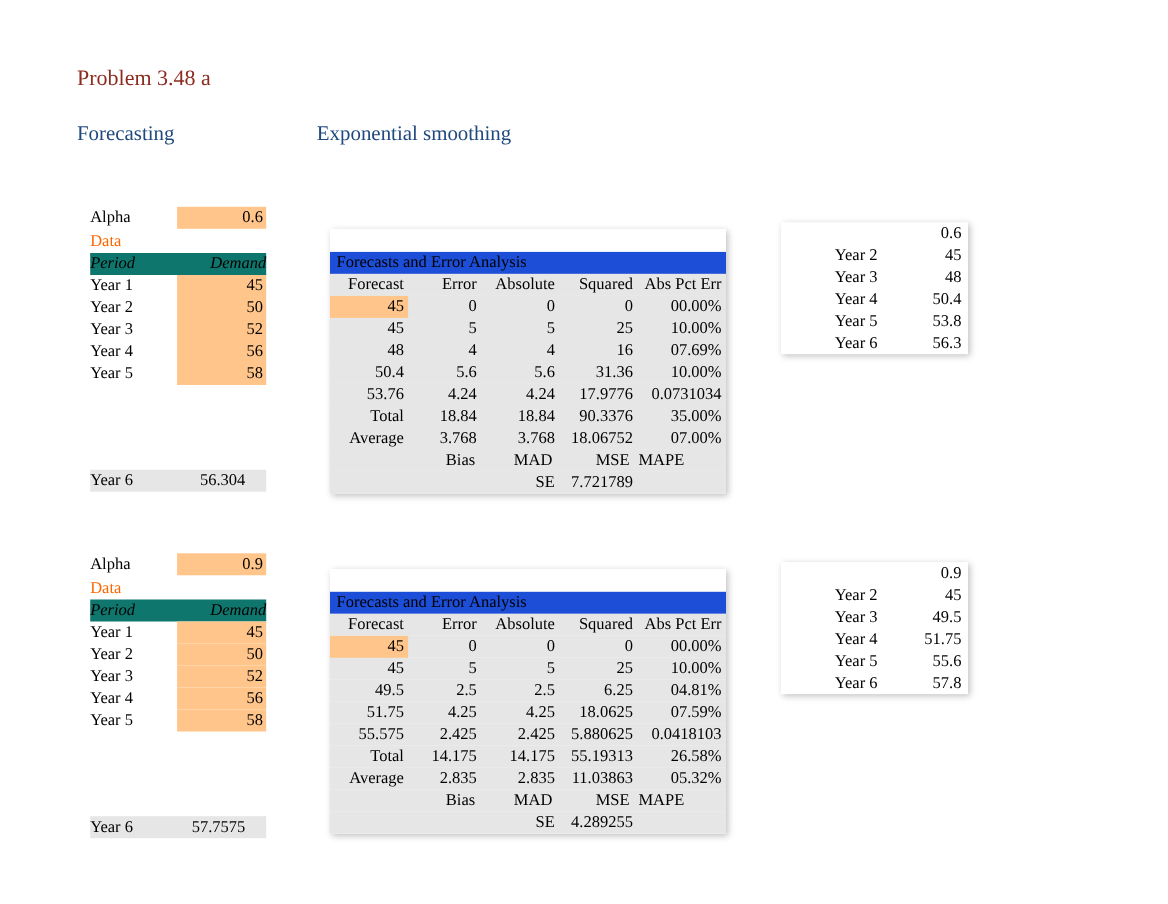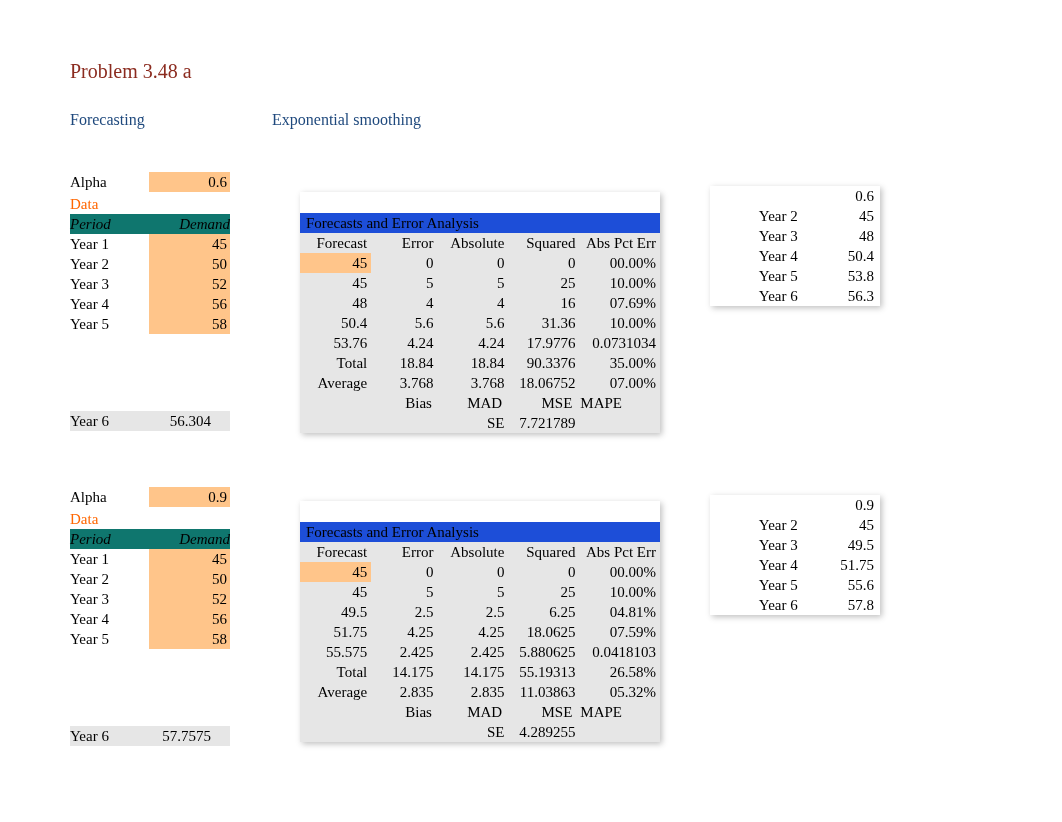--- a/index.html
+++ b/index.html
@@ -15,39 +15,39 @@
     padding: 60px 0 40px 70px;
     position: relative;
   }
   .title {
     color: #8b2b1f;
     font-size: 20px;
     margin-bottom: 28px;
   }
   .subhead {
     display: flex;
-    gap: 52px;
+    gap: 68px;
     color: #1f497d;
-    font-size: 16px;
-    margin-bottom: 43px;
+    font-size: 19px;
+    margin-bottom: 55px;
   }
   .subhead span:first-child {
     width: 150px;
   }
 
   .block {
     position: relative;
     margin-bottom: 50px;
     height: 265px;
   }
 
   
   .left {
     position: absolute;
-    left: 0;
+    left: 12px;
     top: 0;
     width: 160px;
   }
   .row { display: flex; line-height: 20px; }
   .row .lab { width: 80px; }
   .row .val { width: 80px; text-align: right; }
   .alpha-in { background: #ffc58a; margin-left:0; padding-right:3px;}
   .data-hdr { color: #ff6600; margin-top:2px;}
   .hdr-row { background: #0f766e; font-style: italic; }
   .hdr-row .lab, .hdr-row .val { font-weight: normal; }

